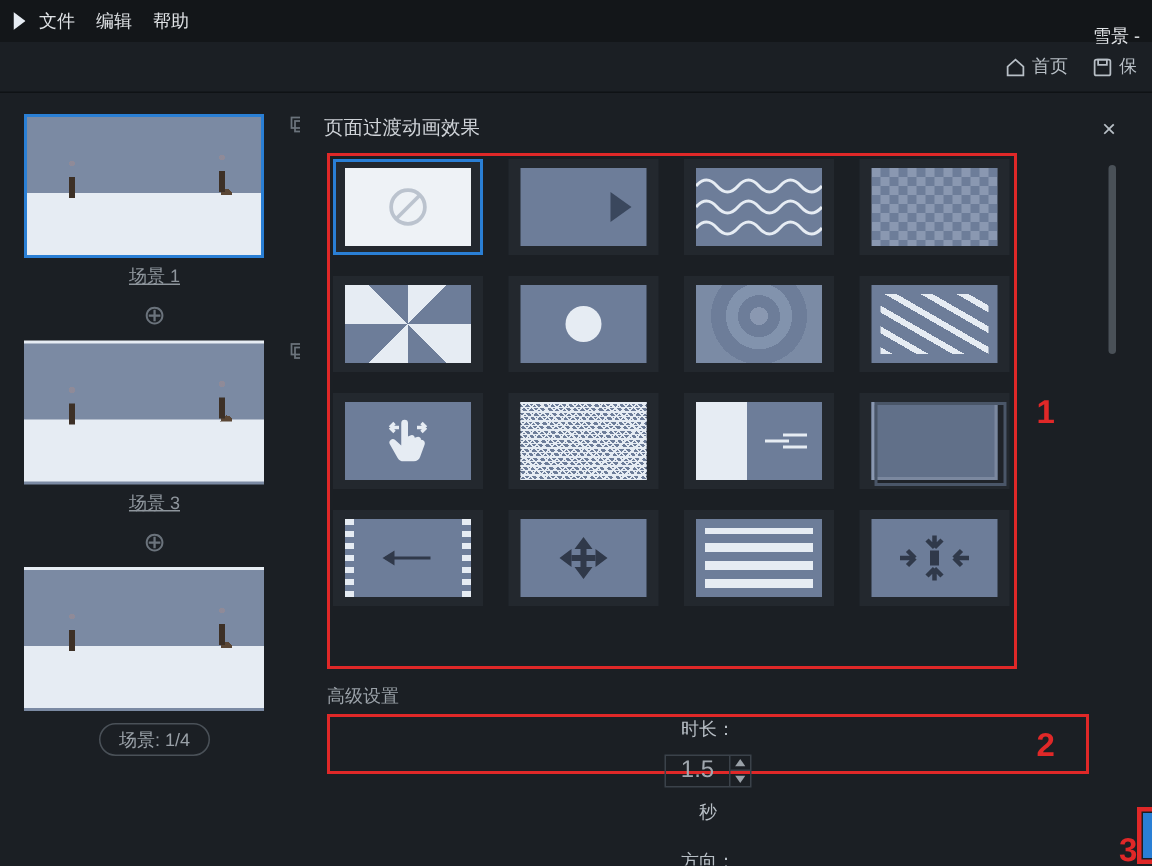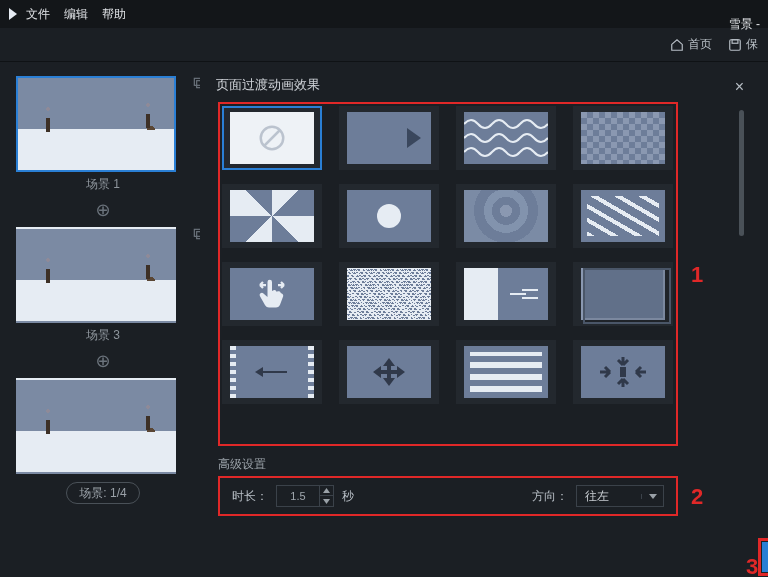--- a/index.html
+++ b/index.html
@@ -66,21 +66,21 @@
   .tree { position:absolute; width:28px; height:34px; }
   .tree::before { content:""; position:absolute; left:12px; bottom:0; width:4px;height:14px; background:#3d3026;}
   .tree::after { content:""; position:absolute; left:0; bottom:12px; width:28px;height:22px;
     background: radial-gradient(circle, rgba(255,140,90,0.15) 0 2px, transparent 2px);
     border-radius:50%;
   }
   .scene .dup {
     position:absolute; right:-16px; top:0; width:14px;height:14px; cursor:pointer;
     color:#6b737c;
   }
-  .scene-label { text-align:center; color:#8e959c; font-size:12px; margin-top:4px;}
+  .scene-label { text-align:center; color:#8e959c; font-size:12px; margin-top:4px;text-decoration:underline;}
   .add-between { text-align:center; color:#6b737c; margin:2px 0 6px; }
   .add-between span { font-size:18px; cursor:pointer; display:inline-block; width:20px;height:20px; line-height:18px; border-radius:50%;}
   .scene-counter {
     width: 74px; height:22px; border:1px solid #4a5158; border-radius:11px;
     margin: 6px auto 0; text-align:center; line-height:20px; color:#9aa1a8; font-size:12px;
   }
   
   .dialog {
     position:absolute; left:216px; top:76px; right:8px; bottom:0;
   }
@@ -154,32 +154,32 @@
     background:repeating-linear-gradient(0deg,#e6ecf3 0 6px,#6d7d99 6px 12px);}
   .fx-squeeze .inner{background:#6d7d99;display:flex;align-items:center;justify-content:center;}
 
   .dlg-scroll {
     position:absolute; right:16px; top:34px; width:5px; height:126px;
     background:#4a5158; border-radius:3px;
   }
 
   .adv-label { position:absolute; left:2px; top:380px; color:#9aa1a8;}
   .adv-box {
-    position:absolute; left:2px; top:400px; width:460px; height:40px;
+    position:absolute; left:2px; top:400px; width:508px; height:40px;
     border:2px solid #e02828;
-    display:flex; align-items:center; padding:0 12px; gap:8px;
+    display:flex; align-items:center; padding:0 12px; gap:8px;flex-direction:column;
   }
   .adv-box .lbl { color:#b8bfc6; }
   .spinner {
     display:flex; align-items:center; height:22px;
     border:1px solid #3b424a;
   }
   .spinner input {
     width:42px; height:20px; background:transparent; border:none;
-    color:#a0a7ae; text-align:center; font-size:11px; outline:none;
+    color:#a0a7ae; text-align:center; font-size:16px; outline:none;
   }
   .spinner .arrows { width:14px; display:flex; flex-direction:column; border-left:1px solid #3b424a;}
   .spinner .arrows div{height:10px;display:flex;align-items:center;justify-content:center;cursor:pointer;}
   .spinner .arrows div:first-child{border-bottom:1px solid #3b424a;}
   .spinner .arrows svg{display:block;}
   .adv-box .gap { flex:1; }
   .select {
     display:flex; align-items:center; height:22px; border:1px solid #3b424a;
   }
   .select .val { width:64px; padding:0 8px; color:#c7ccd1;}

